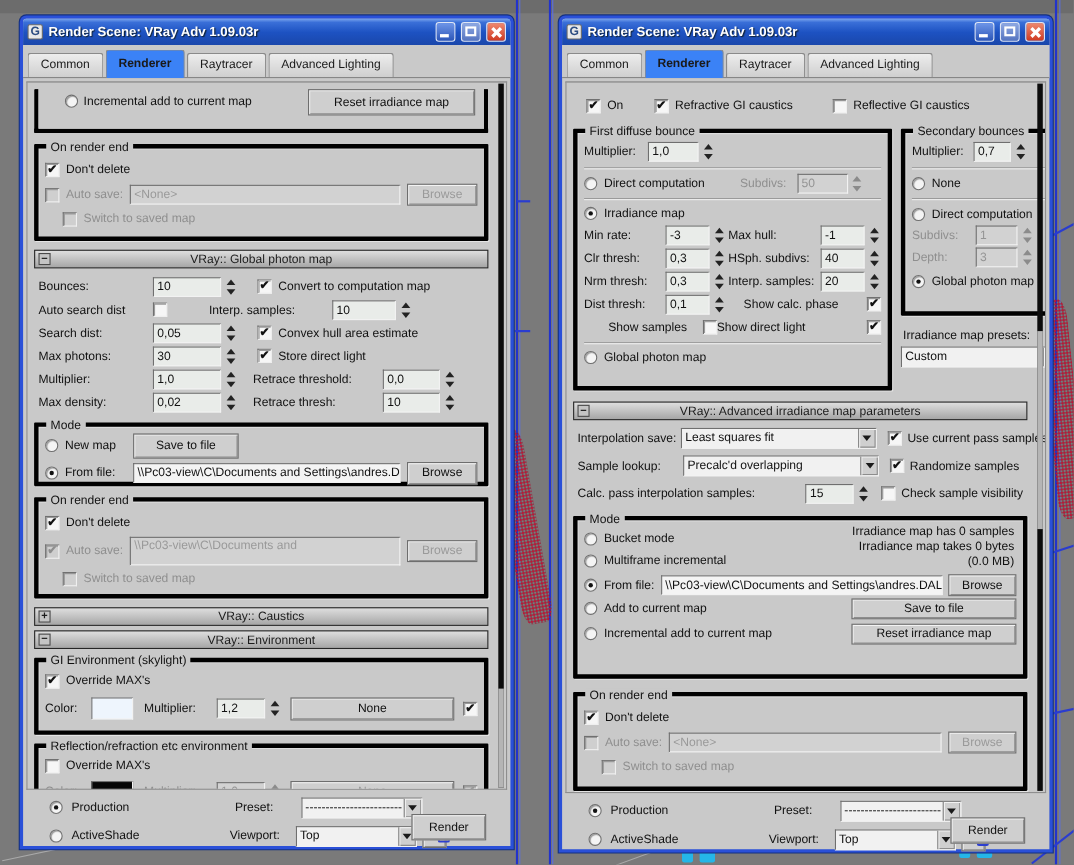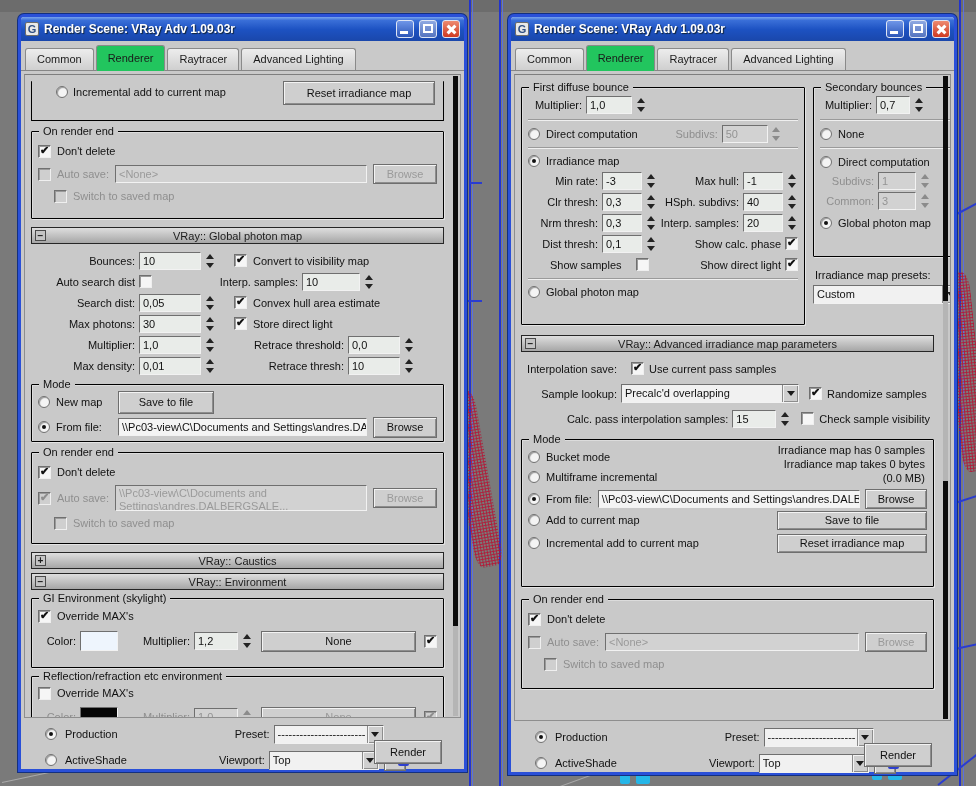--- a/index.html
+++ b/index.html
@@ -25,36 +25,36 @@
   .wbtn{width:18px;height:18px;border:1px solid #dfe6f5;border-radius:3px;position:relative;background:linear-gradient(180deg,#6f96e8,#2c56b8)}
   .wbtn.max{background:linear-gradient(180deg,#8fa9e2,#5574c0)}
   .wbtn.close{background:linear-gradient(180deg,#ee8a70,#cf3a22)}
   .wbtn .mindash{position:absolute;left:3px;bottom:3px;width:8px;height:3px;background:#fff}
   .wbtn .maxsq{position:absolute;left:3px;top:3px;width:10px;height:9px;border:2px solid #fff}
   .wbtn .x1,.wbtn .x2{position:absolute;left:3px;top:7px;width:11px;height:3px;background:#fff}
   .wbtn .x1{transform:rotate(45deg)} .wbtn .x2{transform:rotate(-45deg)}
 
   .tabs{height:30px;display:flex;align-items:flex-end;padding:0 4px;border-bottom:1px solid #868686;background:#c9c9c9}
   .tab{height:22px;line-height:20px;padding:0 11px;border:1px solid #8a8a8a;border-bottom:none;border-radius:3px 3px 0 0;background:linear-gradient(#ededed,#cfcfcf);margin-right:2px;color:#1a1a1a}
-  .tab.on{height:26px;line-height:24px;margin-bottom:-1px;background:#22c55e;font-weight:normal}
+  .tab.on{height:26px;line-height:24px;margin-bottom:-1px;background:#3b82f6;font-weight:bold}
 
   .content{position:relative;margin:3px 3px 0 3px;border:1px solid #8e8e8e;border-top-color:#7e7e7e;background:#c9c9c9;overflow:hidden;padding:2px 14px 0 4px}
   .sbar{position:absolute;top:1px;bottom:1px;right:2px;width:5px;background:#0c0c0c}
   .sbar .th{position:absolute;left:0;width:5px;background:#b5b5b5}
 
   .bbar{height:54px;padding:5px 8px 0 10px;position:relative}
 
   
-  .g{position:relative;border:1px solid #000000;border-radius:1px;margin:4px 2px;box-shadow:1px 1px 0 rgba(255,255,255,.5), inset 1px 1px 0 rgba(255,255,255,.35)}
+  .g{position:relative;border:4px solid #000000;border-radius:1px;margin:4px 2px;box-shadow:1px 1px 0 rgba(255,255,255,.5), inset 1px 1px 0 rgba(255,255,255,.35)}
   .g.cut{border-top:none;box-shadow:none}
   .lg{position:absolute;top:-7px;left:7px;background:#c9c9c9;padding:0 4px;white-space:nowrap}
   .row{display:flex;align-items:center;padding:0 6px;position:relative}
   .lbl{white-space:nowrap}
   .dis{color:#8f8f8f}
-  .lr{text-align:right;padding-right:4px;white-space:nowrap}
+  .lr{text-align:left;padding-right:4px;white-space:nowrap}
 
   .cb{width:13px;height:13px;background:#f6f6f6;border:1px solid;border-color:#707070 #efefef #efefef #707070;box-shadow:inset 1px 1px 0 #9a9a9a;position:relative;flex:none}
   .cb.c::after{content:"✔";position:absolute;left:1px;top:-2px;font-size:11px;font-weight:bold;color:#111}
   .cb.d{background:#cfcfcf}
   .cb.d::after{color:#8e8e8e}
   .rb{width:12px;height:12px;border-radius:50%;background:#f4f4f4;border:1px solid #707070;box-shadow:inset 1px 1px 1px #9a9a9a;position:relative;flex:none}
   .rb.s::after{content:"";position:absolute;left:3px;top:3px;width:4px;height:4px;border-radius:50%;background:#111}
 
   .spin{display:inline-flex;align-items:stretch;height:18px;flex:none}
   .spin .fld{display:block;width:46px;background:#e9ece9;border:1px solid;border-color:#6f6f6f #f2f2f2 #f2f2f2 #6f6f6f;padding:2px 3px 0 3px;overflow:hidden;white-space:nowrap}
@@ -173,21 +173,21 @@
       <div class="row" style="height:21px">
         <span class="lr" style="width:104px">Bounces:</span>
         <span class="spin">
             <span class="fld" style="width:62px">10</span>
             <span class="arr">
               <i class="u"></i>
               <i class="d"></i>
             </span>
           </span>
         <span class="cb c" style="margin-left:18px"></span>
-        <span class="lbl" style="margin-left:6px">Convert to visibility map</span>
+        <span class="lbl" style="margin-left:6px">Convert to computation map</span>
       </div>
       <div class="row" style="height:21px">
         <span class="lr" style="width:104px">Auto search dist</span>
         <span class="cb"></span>
         <span class="lr" style="width:112px;margin-left:38px">Interp. samples:</span>
         <span class="spin">
             <span class="fld" style="width:58px">10</span>
             <span class="arr">
               <i class="u"></i>
               <i class="d"></i>
@@ -232,21 +232,21 @@
             <span class="fld" style="width:52px">0,0</span>
             <span class="arr">
               <i class="u"></i>
               <i class="d"></i>
             </span>
           </span>
       </div>
       <div class="row" style="height:21px">
         <span class="lr" style="width:104px">Max density:</span>
         <span class="spin">
-            <span class="fld" style="width:62px">0,01</span>
+            <span class="fld" style="width:62px">0,02</span>
             <span class="arr">
               <i class="u"></i>
               <i class="d"></i>
             </span>
           </span>
         <span class="lr" style="width:118px;margin-left:14px">Retrace thresh:</span>
         <span class="spin">
             <span class="fld" style="width:52px">10</span>
             <span class="arr">
               <i class="u"></i>
@@ -275,21 +275,20 @@
       <span class="lg">On render end</span>
       <div class="row" style="height:22px;margin-top:8px">
         <span class="cb c"></span>
         <span class="lbl" style="margin-left:6px">Don't delete</span>
       </div>
       <div class="row" style="height:30px">
         <span class="cb c d"></span>
         <span class="lbl dis" style="margin:0 6px">Auto save:</span>
         <span class="tf dis" style="flex:1;height:26px;line-height:13px;padding-top:1px">
             <span style="display:block">\\Pc03-view\C\Documents and</span>
-            <span style="display:block">Settings\andres.DALBERGSALE...</span>
           </span>
         <span class="btn d" style="width:64px;height:20px;line-height:18px;margin-left:6px">Browse</span>
       </div>
       <div class="row" style="height:20px">
         <span class="cb d" style="margin-left:16px"></span>
         <span class="lbl dis" style="margin-left:6px">Switch to saved map</span>
       </div>
     </div>
 
     <div class="roll" style="margin-top:8px">
@@ -394,20 +393,28 @@
   </div>
   <div class="tabs">
     <span class="tab">Common</span>
     <span class="tab on">Renderer</span>
     <span class="tab">Raytracer</span>
     <span class="tab">Advanced Lighting</span>
   </div>
 
   <div class="content" style="height:647px">
 
+    <div class="row" style="height:22px;margin-top:8px">
+      <span class="cb c" style="margin-left:8px"></span>
+      <span class="lbl" style="margin-left:6px">On</span>
+      <span class="cb c" style="margin-left:28px"></span>
+      <span class="lbl" style="margin-left:6px">Refractive GI caustics</span>
+      <span class="cb" style="margin-left:36px"></span>
+      <span class="lbl" style="margin-left:6px">Reflective GI caustics</span>
+    </div>
 
     <div style="display:flex;gap:8px;margin-top:8px">
       <div class="g" style="flex:1;height:238px;margin:2px 0 0 2px">
         <span class="lg">First diffuse bounce</span>
         <div class="row" style="height:22px;margin-top:6px">
           <span class="lr" style="width:58px">Multiplier:</span>
           <span class="spin">
               <span class="fld">1,0</span>
               <span class="arr">
                 <i class="u"></i>
@@ -539,21 +546,21 @@
             <span class="lr dis" style="width:58px">Subdivs:</span>
             <span class="spin dd2">
                 <span class="fld" style="width:38px">1</span>
                 <span class="arr">
                   <i class="u"></i>
                   <i class="d"></i>
                 </span>
               </span>
           </div>
           <div class="row" style="height:20px">
-            <span class="lr dis" style="width:58px">Common:</span>
+            <span class="lr dis" style="width:58px">Depth:</span>
             <span class="spin dd2">
                 <span class="fld" style="width:38px">3</span>
                 <span class="arr">
                   <i class="u"></i>
                   <i class="d"></i>
                 </span>
               </span>
           </div>
           <div class="row" style="height:20px;margin-top:2px">
             <span class="rb s"></span>
@@ -570,20 +577,26 @@
       </div>
     </div>
 
     <div class="roll" style="margin-top:10px">
       <span class="pm">−</span>
       <span>VRay:: Advanced irradiance map parameters</span>
     </div>
 
     <div class="row" style="height:25px">
       <span class="lr" style="width:96px">Interpolation save:</span>
+      <span class="dd" style="width:178px">
+          <span class="ddv">Least squares fit</span>
+          <span class="dda">
+            <i></i>
+          </span>
+        </span>
       <span class="cb c" style="margin-left:10px"></span>
       <span class="lbl" style="margin-left:5px">Use current pass samples</span>
     </div>
     <div class="row" style="height:25px">
       <span class="lr" style="width:96px">Sample lookup:</span>
       <span class="dd" style="width:178px">
           <span class="ddv">Precalc'd overlapping</span>
           <span class="dda">
             <i></i>
           </span>

